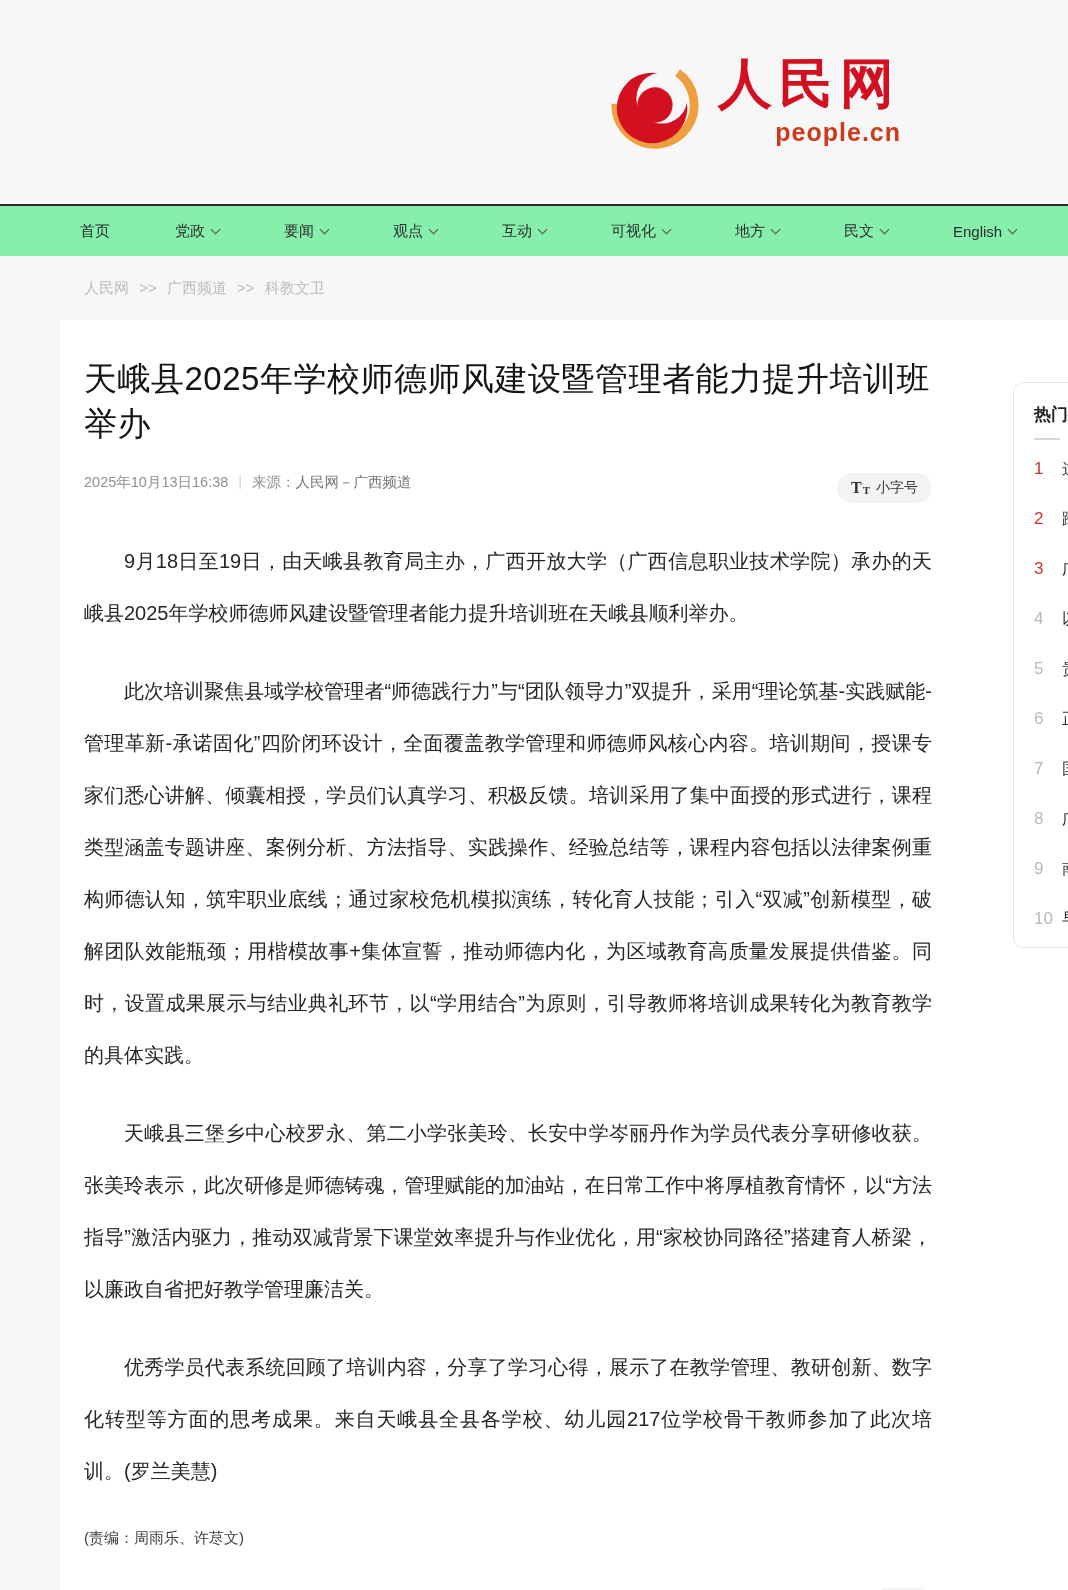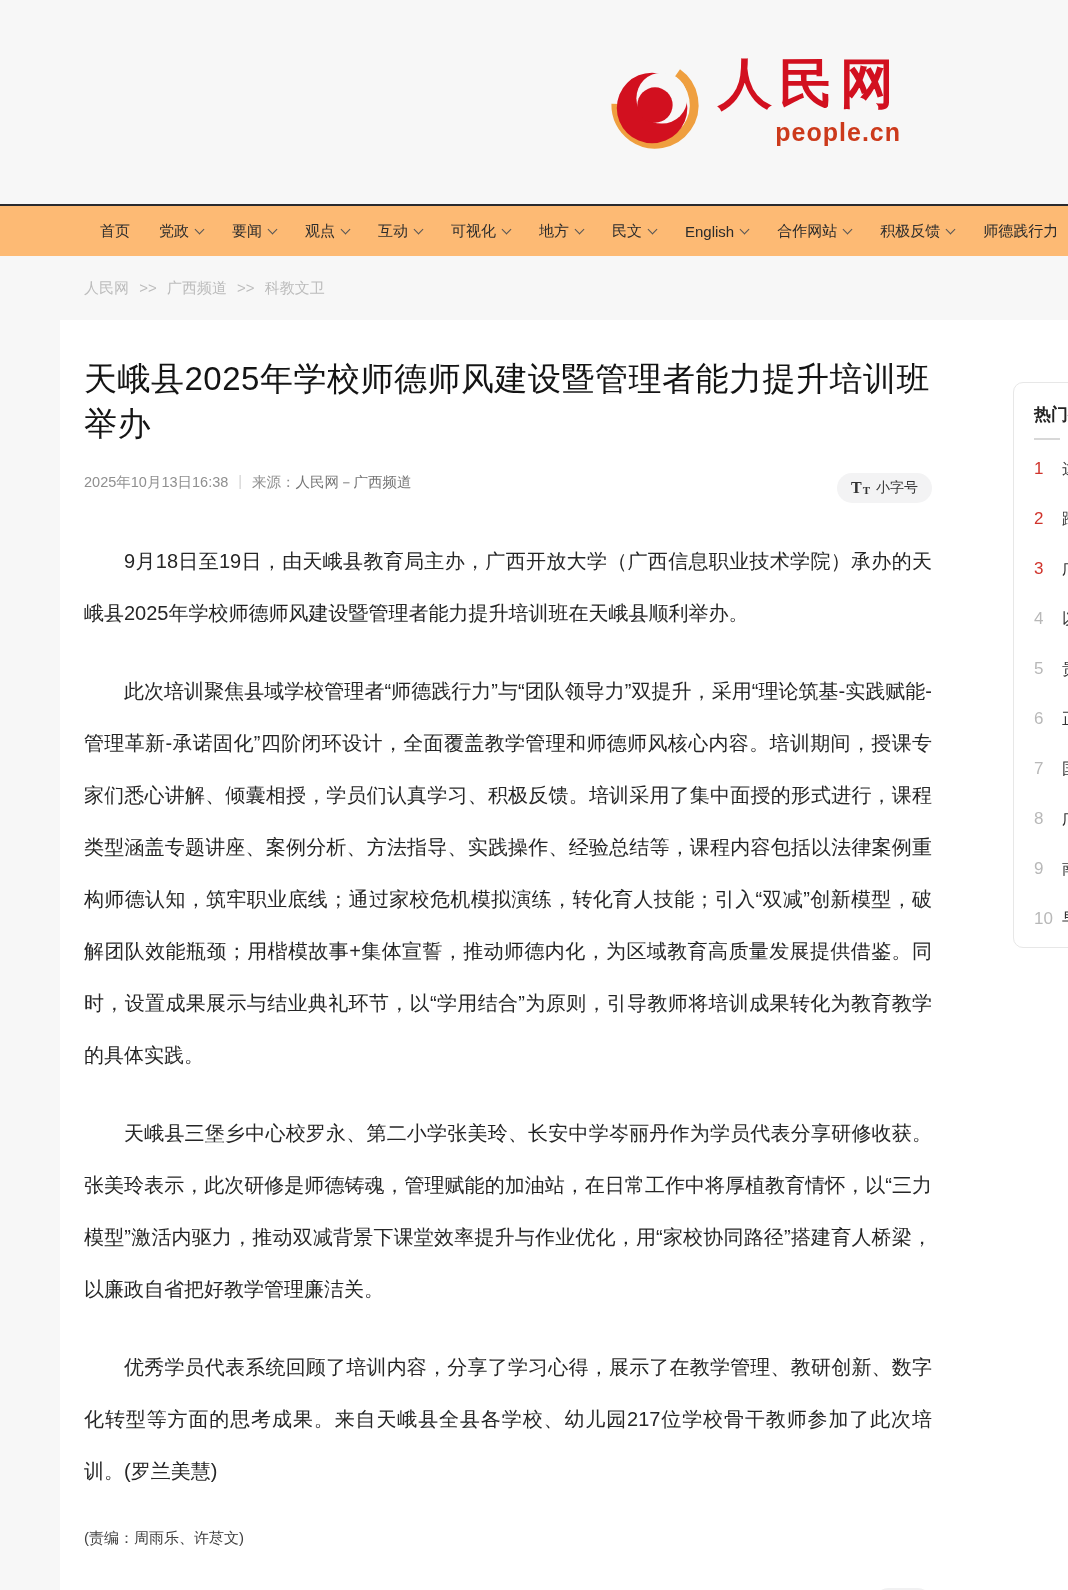--- a/index.html
+++ b/index.html
@@ -14,22 +14,22 @@
   .header { height:206px; background:#f7f7f7; border-bottom:2px solid #2a2a2e; position:relative; }
   .logo { position:absolute; left:606px; top:50px; display:flex; align-items:flex-start; cursor:pointer; }
   .logo-swirl { width:98px; height:98px; margin-top:6px; }
   .logo-txt { margin-left:14px; text-align:center; }
   .logo-cn { font-size:54px; font-weight:bold; color:#d2101f; letter-spacing:7px;
              font-family:"DejaVu Serif","Liberation Serif",serif; line-height:66px; }
   .logo-en { font-size:25px; font-weight:bold; color:#cc3a1b; letter-spacing:1px; margin-top:2px;
              font-family:"Liberation Sans",sans-serif;text-align:right; }
 
   
-  .navbar { height:50px; background:#fdba74; display:flex; align-items:center;
-            padding-left:100px; white-space:nowrap; }
+  .navbar { height:50px; background:#86efac; display:flex; align-items:center;
+            padding-left:80px; white-space:nowrap;gap:36px; }
   .nav-item { display:inline-flex; align-items:center; margin-right:29px; font-size:15px;
               color:#2c2c2c; cursor:pointer; }
   .chev { display:inline-block; width:7px; height:7px; border-right:1.5px solid #555;
           border-bottom:1.5px solid #555; transform:rotate(45deg); margin:-3px 0 0 7px; }
 
   
   .breadcrumb { padding:23px 0 0 84px; font-size:15px; color:#bcbcbc; }
   .breadcrumb span { cursor:pointer; }
   .bc-sep { margin:0 6px; cursor:default; }
 
@@ -162,21 +162,21 @@
         <span class="font-tool">
           <span class="ft-T1">T</span>
           <span class="ft-T2">T</span>
           <span class="ft-label">小字号</span>
         </span>
       </div>
 
       <div class="body-text">
         <p>9月18日至19日，由天峨县教育局主办，广西开放大学（广西信息职业技术学院）承办的天峨县2025年学校师德师风建设暨管理者能力提升培训班在天峨县顺利举办。</p>
         <p>此次培训聚焦县域学校管理者“师德践行力”与“团队领导力”双提升，采用“理论筑基-实践赋能-管理革新-承诺固化”四阶闭环设计，全面覆盖教学管理和师德师风核心内容。培训期间，授课专家们悉心讲解、倾囊相授，学员们认真学习、积极反馈。培训采用了集中面授的形式进行，课程类型涵盖专题讲座、案例分析、方法指导、实践操作、经验总结等，课程内容包括以法律案例重构师德认知，筑牢职业底线；通过家校危机模拟演练，转化育人技能；引入“双减”创新模型，破解团队效能瓶颈；用楷模故事+集体宣誓，推动师德内化，为区域教育高质量发展提供借鉴。同时，设置成果展示与结业典礼环节，以“学用结合”为原则，引导教师将培训成果转化为教育教学的具体实践。</p>
-        <p>天峨县三堡乡中心校罗永、第二小学张美玲、长安中学岑丽丹作为学员代表分享研修收获。张美玲表示，此次研修是师德铸魂，管理赋能的加油站，在日常工作中将厚植教育情怀，以“三力模型”激活内驱力，推动双减背景下课堂效率提升与作业优化，用“家校协同路径”搭建育人桥梁，以廉政自省把好教学管理廉洁关。</p>
+        <p>天峨县三堡乡中心校罗永、第二小学张美玲、长安中学岑丽丹作为学员代表分享研修收获。张美玲表示，此次研修是师德铸魂，管理赋能的加油站，在日常工作中将厚植教育情怀，以“方法指导”激活内驱力，推动双减背景下课堂效率提升与作业优化，用“家校协同路径”搭建育人桥梁，以廉政自省把好教学管理廉洁关。</p>
         <p>优秀学员代表系统回顾了培训内容，分享了学习心得，展示了在教学管理、教研创新、数字化转型等方面的思考成果。来自天峨县全县各学校、幼儿园217位学校骨干教师参加了此次培训。(罗兰美慧)</p>
       </div>
 
       <div class="editor">(责编：周雨乐、许荩文)</div>
 
       <div class="share-row">
 
         <span class="share-btn">
           
         </span>

